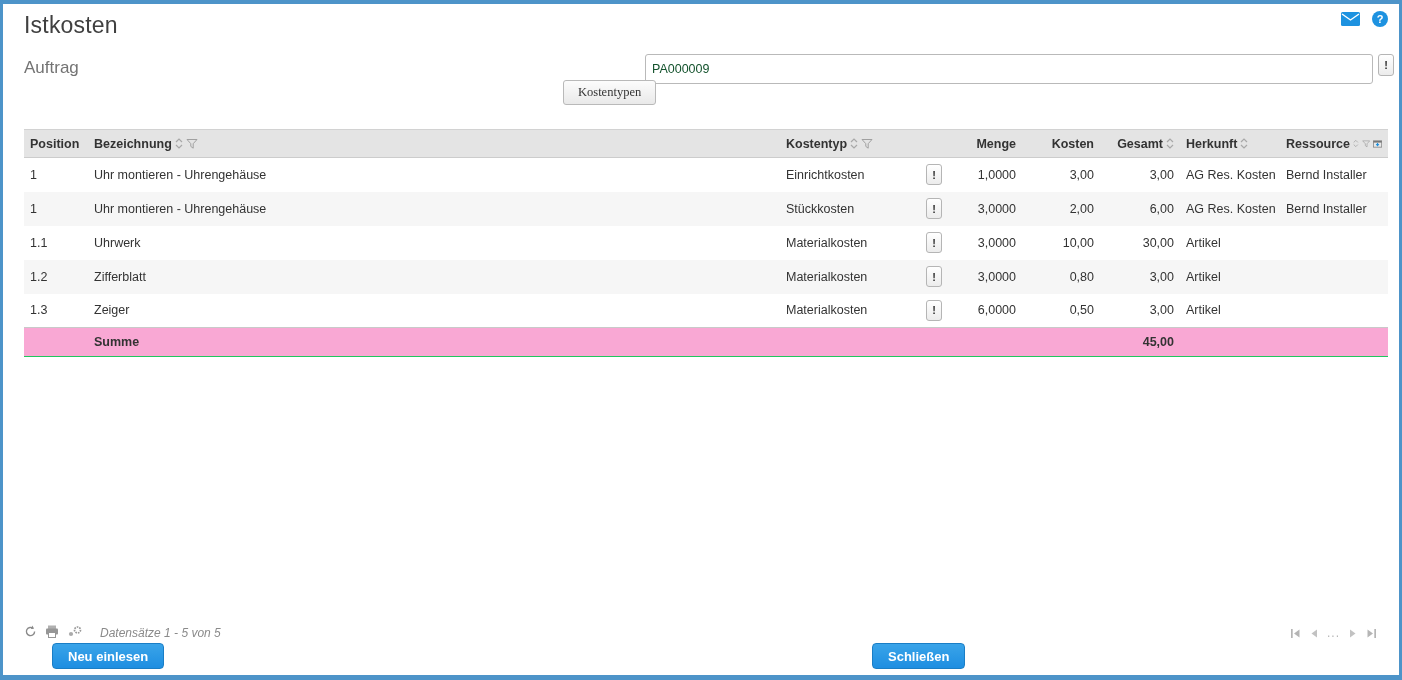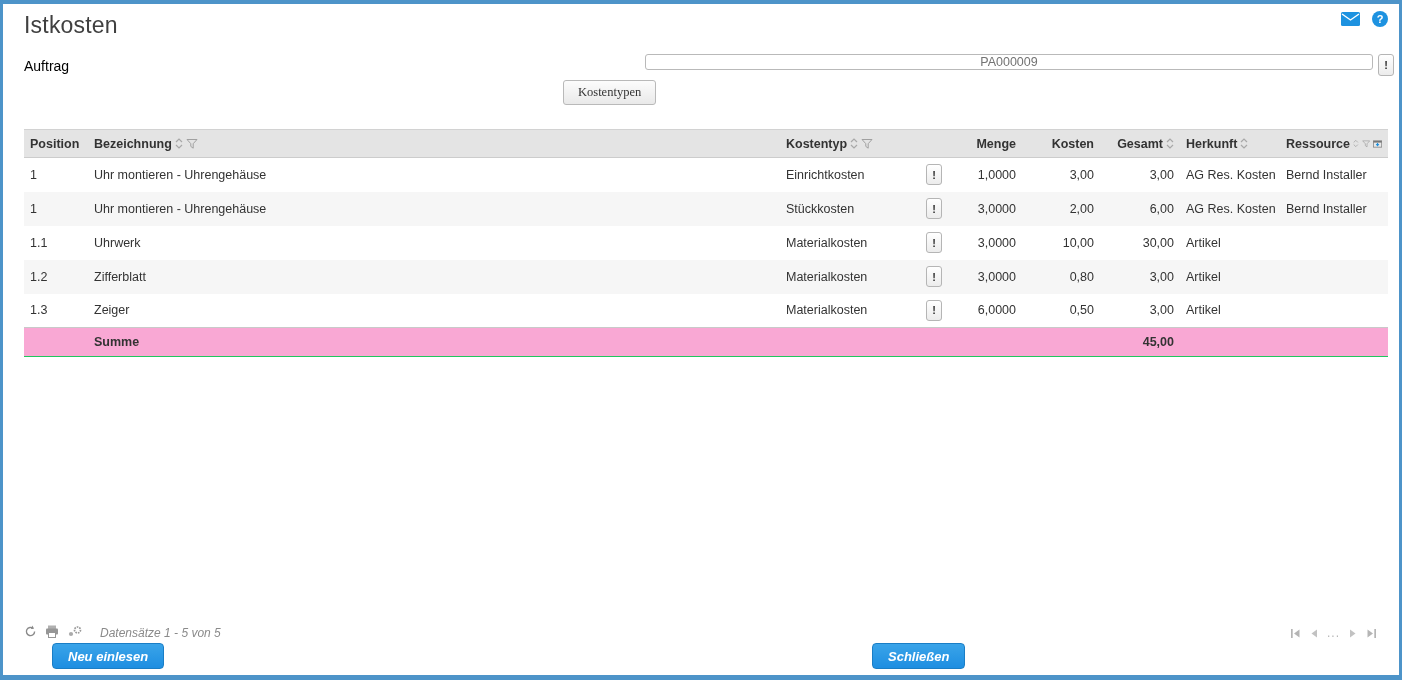--- a/index.html
+++ b/index.html
@@ -19,25 +19,25 @@
   }
 
   .topbar-icons { position:absolute; right:11px; top:7px; display:flex; align-items:center; gap:12px; }
   .icon-btn { display:inline-flex; align-items:center; justify-content:center; cursor:pointer; }
   .help-circle {
     width:16px; height:16px; border-radius:50%; background:#1d92e0;
     color:#fff; font-size:11px; font-weight:bold; display:flex; align-items:center; justify-content:center;
   }
 
   .form-row { position:absolute; left:0; top:50px; width:100%; height:22px; }
-  .form-label { position:absolute; left:21px; top:4px; font-size:14px; color:#000000; }
+  .form-label { position:absolute; left:21px; top:4px; font-size:17px; color:#737373; }
   .auftrag-input {
-    position:absolute; left:642px; top:0; width:728px; height:16px;
+    position:absolute; left:642px; top:0; width:728px; height:30px;
     border:1px solid #b9b9b9; border-radius:3px; padding:0 6px;
-    font-family:"Liberation Sans", sans-serif; font-size:12.5px; color:#737373; background:#fff;text-align:center;
+    font-family:"Liberation Sans", sans-serif; font-size:12.5px; color:#14532d; background:#fff;
   }
   .lookup-btn {
     position:absolute; left:1375px; top:0; width:16px; height:22px;
     border:1px solid #b5b5b5; border-radius:3px;
     background:linear-gradient(#ffffff,#ececec);
     font-family:"Liberation Sans", sans-serif; font-size:11px; font-weight:bold; color:#333; cursor:pointer;
   }
 
   .gray-btn {
     position:absolute; left:560px; top:76px; height:25px; padding:0 14px;
@@ -79,21 +79,21 @@
   .footer-tools { position:absolute; left:21px; top:621px; display:flex; align-items:center; gap:8px; }
   .records-text { position:absolute; left:97px; top:622px; font-size:12px; font-style:italic; color:#8a8a8a; }
 
   .pagination { position:absolute; right:22px; top:622px; display:flex; align-items:center; gap:9px; }
   .pagination .pg { display:inline-flex; align-items:center; cursor:pointer; }
   .pg-ellipsis { color:#b5b5b5; font-size:12px; letter-spacing:1px; cursor:pointer; }
 
   .btn-blue {
     position:absolute; height:26px; padding:0 15px;
     background:linear-gradient(#3aa4e9,#1e8ee1); border:1px solid #1a7ec6; border-radius:4px;
-    color:#fff; font-family:"Liberation Sans", sans-serif; font-size:13px; font-weight:bold; cursor:pointer;font-style:italic;
+    color:#fff; font-family:"Liberation Sans", sans-serif; font-size:13px; font-weight:bold; cursor:pointer;
   }
   .btn-neu { left:49px; top:639px; }
   .btn-schliessen { left:869px; top:639px; }
 </style>
 </head>
 <body>
 
 <div class="window">
 
   <div class="page-title">Istkosten</div>

